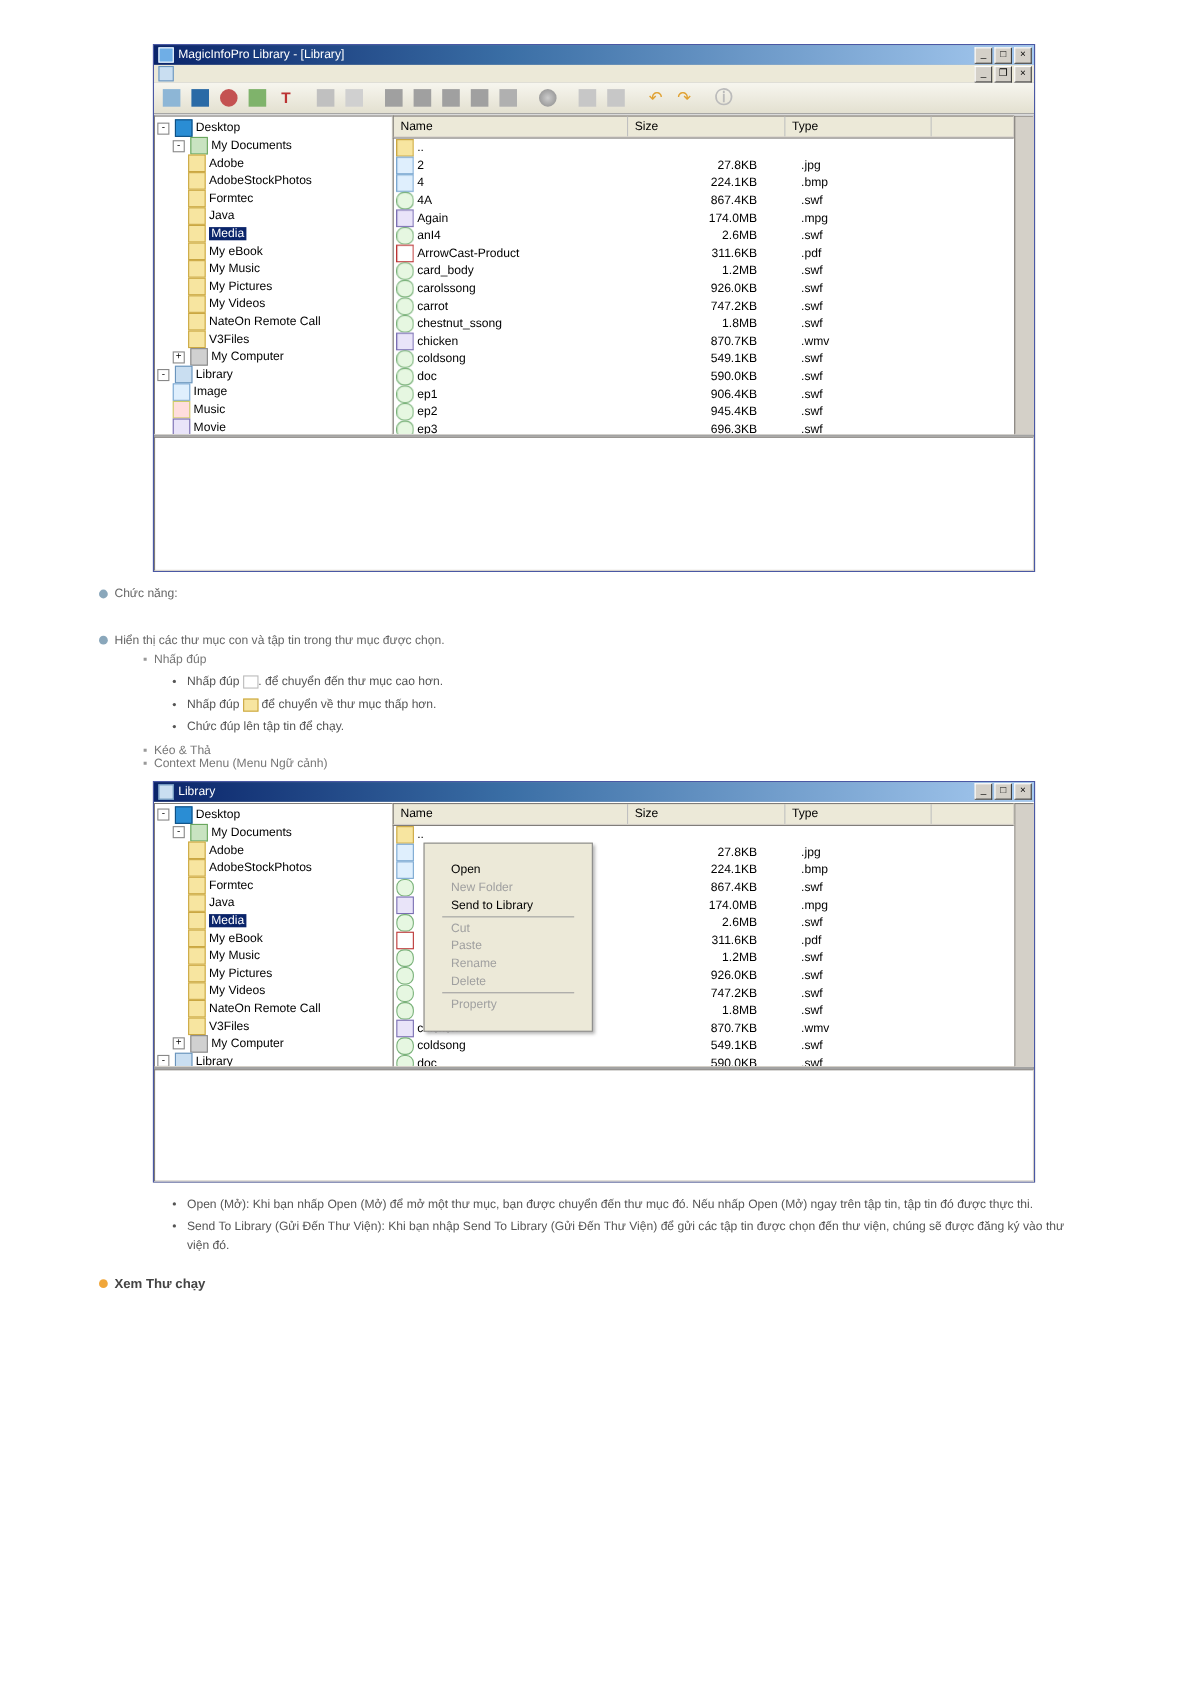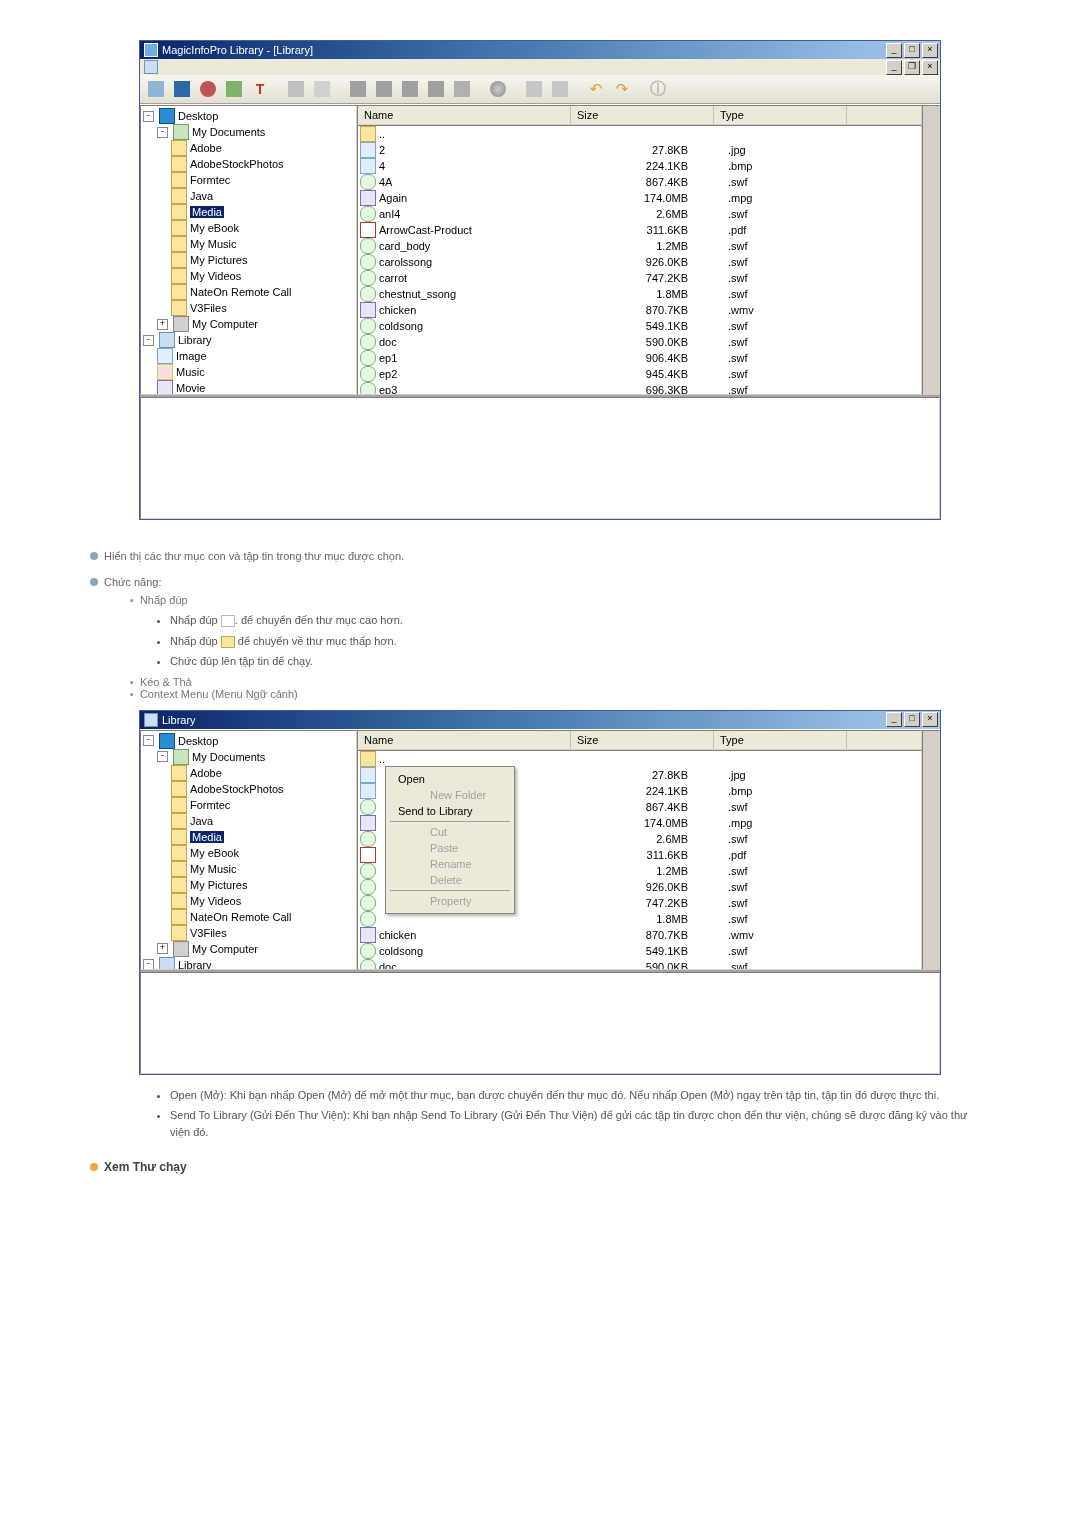--- a/index.html
+++ b/index.html
@@ -50,23 +50,23 @@
   .tico.desktop{background:#2a8dd4;border-color:#0f4f82;}
   .tico.mydocs{background:#c9e3c1;border-color:#6aa75e;}
   .tico.mycomp{background:#d0d0d0;border-color:#888;}
   .tico.lib{background:#c9def1;border-color:#6a94bc;}
   .tico.music{background:#fdd;border-color:#cc6;}
   .tree li .sel{background:#0a246a;color:#fff;padding:0 2px;}
   .lowpane{height:120px;background:#fff;border:1px inset #d4d0c8;margin-top:2px;}
   .scroll-v{width:16px;background:#d4d0c8;border:1px inset #d4d0c8;}
 
   
-  .ctxmenu{position:absolute; background:#ece9d8; border:1px solid #888; box-shadow:2px 2px 3px rgba(0,0,0,.3); padding:4px; width:120px;}
+  .ctxmenu{position:absolute; background:#ece9d8; border:1px solid #888; box-shadow:2px 2px 3px rgba(0,0,0,.3); padding:16px; width:120px;}
   .ctxmenu .citem{padding:2px 8px;color:#000;}
-  .ctxmenu .citem.dis{color:#a0a0a0;margin-left:32px;}
+  .ctxmenu .citem.dis{color:#a0a0a0;}
   .ctxmenu hr{border:none;border-top:1px solid #a0a0a0;margin:2px 0;}
   .sect{display:flex;align-items:center;gap:6px;margin:14px 0 6px 0;color:#666;}
   .sect .dot{width:8px;height:8px;border-radius:50%;background:#8aa7bb;}
   .sect.blue .dot{background:#f0a63a;}
   .sect h4{margin:0;font-size:12px;font-weight:bold;color:#444;}
   .sub{margin-left:40px;color:#777;display:flex;align-items:center;gap:6px;}
   .sub .arrow{color:#999;}
   .bullets{margin:6px 0 6px 80px; padding:0;}
   .bullets li{list-style:disc;margin-bottom:4px;color:#555;line-height:1.5;}
   .bullets li .ficomini{display:inline-block;width:12px;height:10px;vertical-align:middle;background:#f7e5a0;border:1px solid #caa742;}
@@ -432,27 +432,27 @@
               <span class="c2">696.3KB</span>
               <span class="c3">.swf</span>
             </div>
           </div>
       </div>
       <div class="scroll-v"></div>
     </div>
     <div class="lowpane"></div>
   </div>
 
+  <div class="sect">
+      <span class="dot"></span>
+      <span>Chức năng:</span>
+    </div>
   <div class="sect" style="margin-top:30px">
       <span class="dot"></span>
       <span>Hiển thị các thư mục con và tập tin trong thư mục được chọn.</span>
-    </div>
-  <div class="sect">
-      <span class="dot"></span>
-      <span>Chức năng:</span>
     </div>
   <div class="sub">
       <span class="arrow">▪</span>
       <span>Nhấp đúp</span>
     </div>
   <ul class="bullets">
     <li><span>Nhấp đúp </span><span class="ficomini up"></span><span>. để chuyển đến thư mục cao hơn.</span></li>
     <li><span>Nhấp đúp </span><span class="ficomini"></span><span> để chuyển về thư mục thấp hơn.</span></li>
     <li>Chức đúp lên tập tin để chạy.</li>
   </ul>

